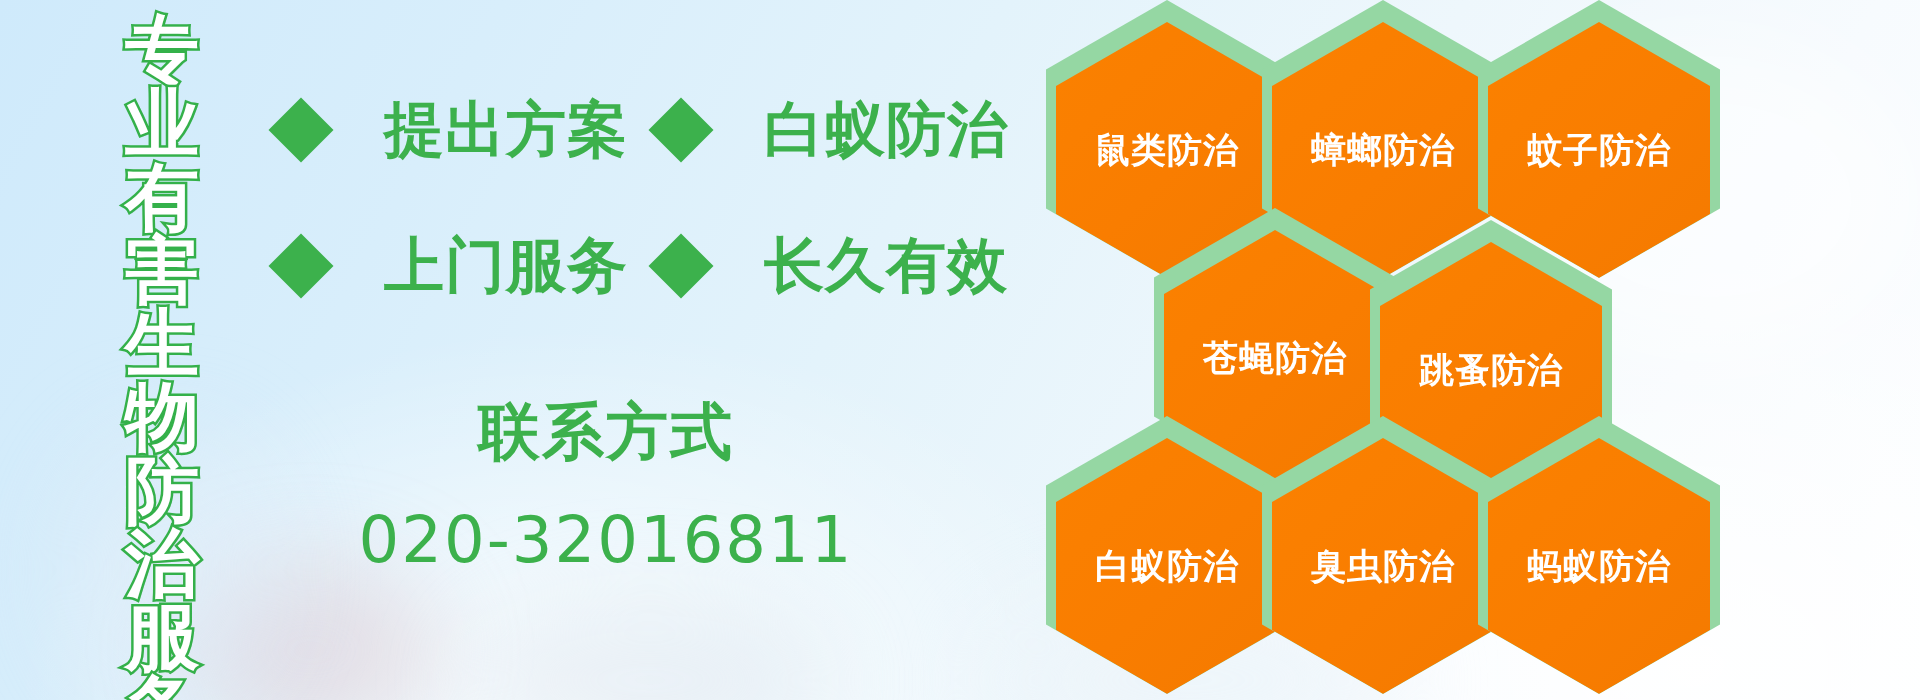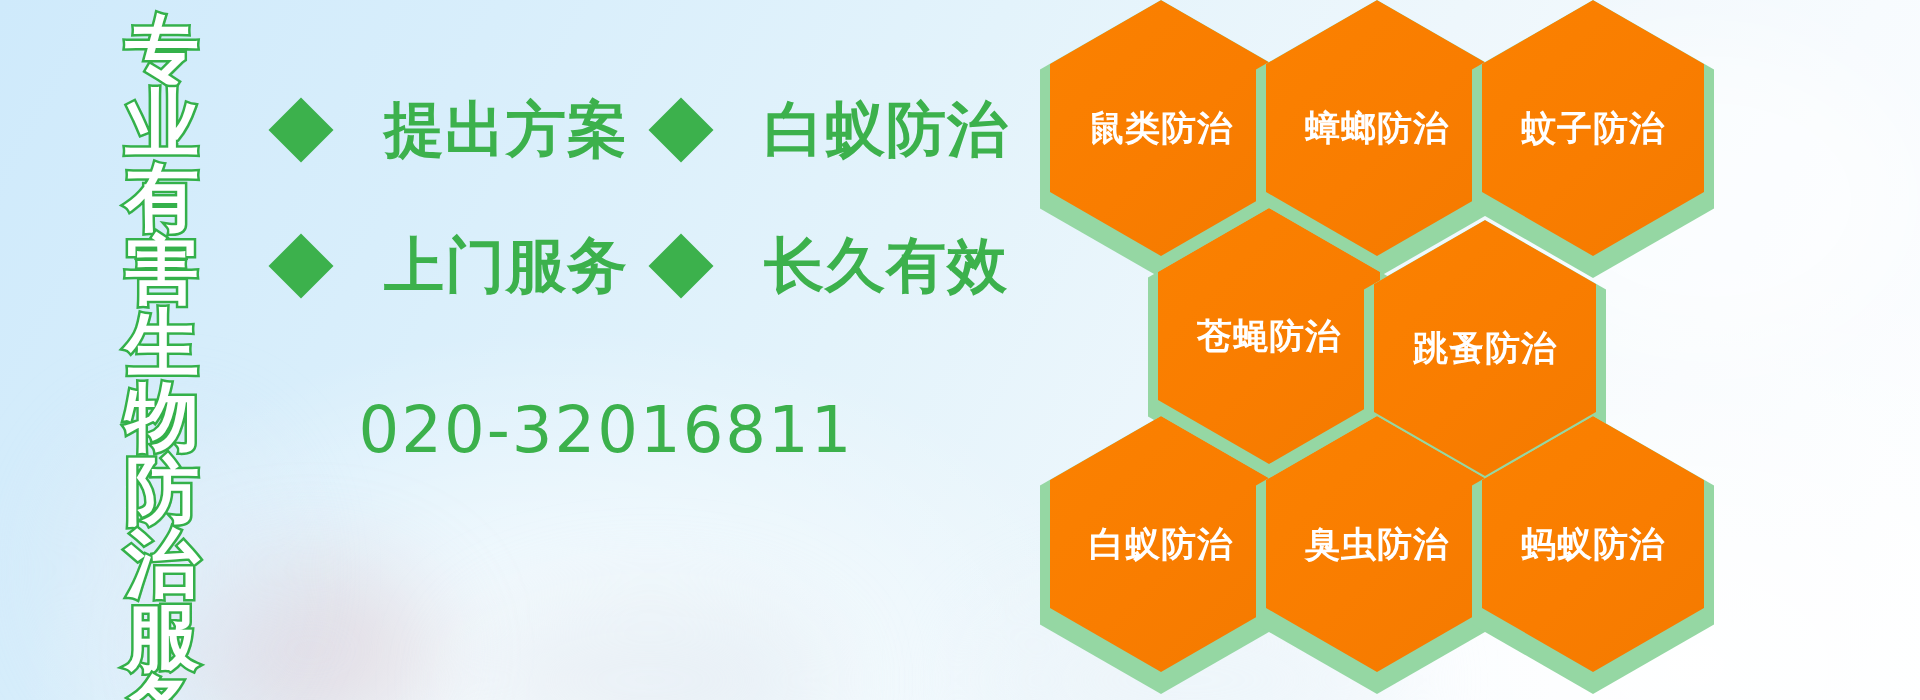--- a/index.html
+++ b/index.html
@@ -126,22 +126,23 @@
     height: 716px;
   }
   .hex {
     position: absolute;
     width: 242px;
     height: 278px;
     -webkit-clip-path: polygon(50% 0%, 100% 25%, 100% 75%, 50% 100%, 0% 75%, 0% 25%);
     clip-path: polygon(50% 0%, 100% 25%, 100% 75%, 50% 100%, 0% 75%, 0% 25%);
     background: #95d7a3;
     display: flex;
-    align-items: flex-start;
+    align-items: flex-end;
     justify-content: center;
+    margin-left: 6px;
   }
   .hex-inner {
     width: 222px;
     height: 256px;
     -webkit-clip-path: polygon(50% 0%, 100% 25%, 100% 75%, 50% 100%, 0% 75%, 0% 25%);
     clip-path: polygon(50% 0%, 100% 25%, 100% 75%, 50% 100%, 0% 75%, 0% 25%);
     background: linear-gradient(135deg, #fb8100 0%, #f97d00 55%, #f47a00 100%);
     display: flex;
     align-items: center;
     justify-content: center;
@@ -206,20 +207,21 @@
         <span class="feature-label">上门服务</span>
       </div>
       <div class="feature-item">
         <span class="diamond-icon"></span>
         <span class="feature-label">长久有效</span>
       </div>
     </div>
   </div>
 
   <div id="contact">
+    <div id="contact-title">联系方式</div>
     <div class="contact-phone">020-32016811</div>
   </div>
 
   <div id="honeycomb">
     <div class="hex r1c1">
       <div class="hex-inner">
         <span class="hex-label">鼠类防治</span>
       </div>
     </div>
     <div class="hex r1c2">

